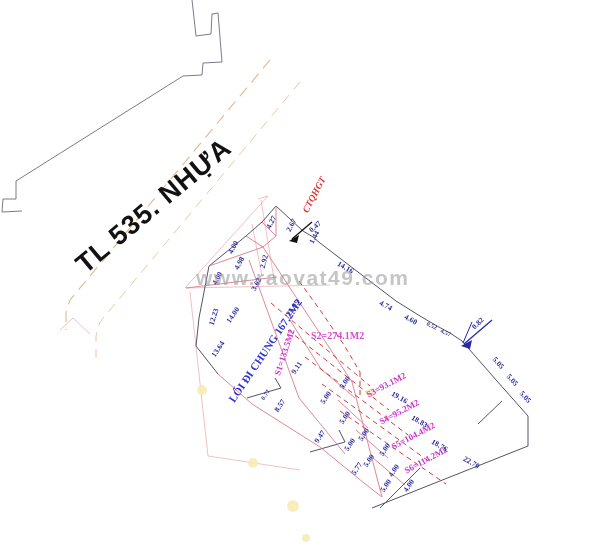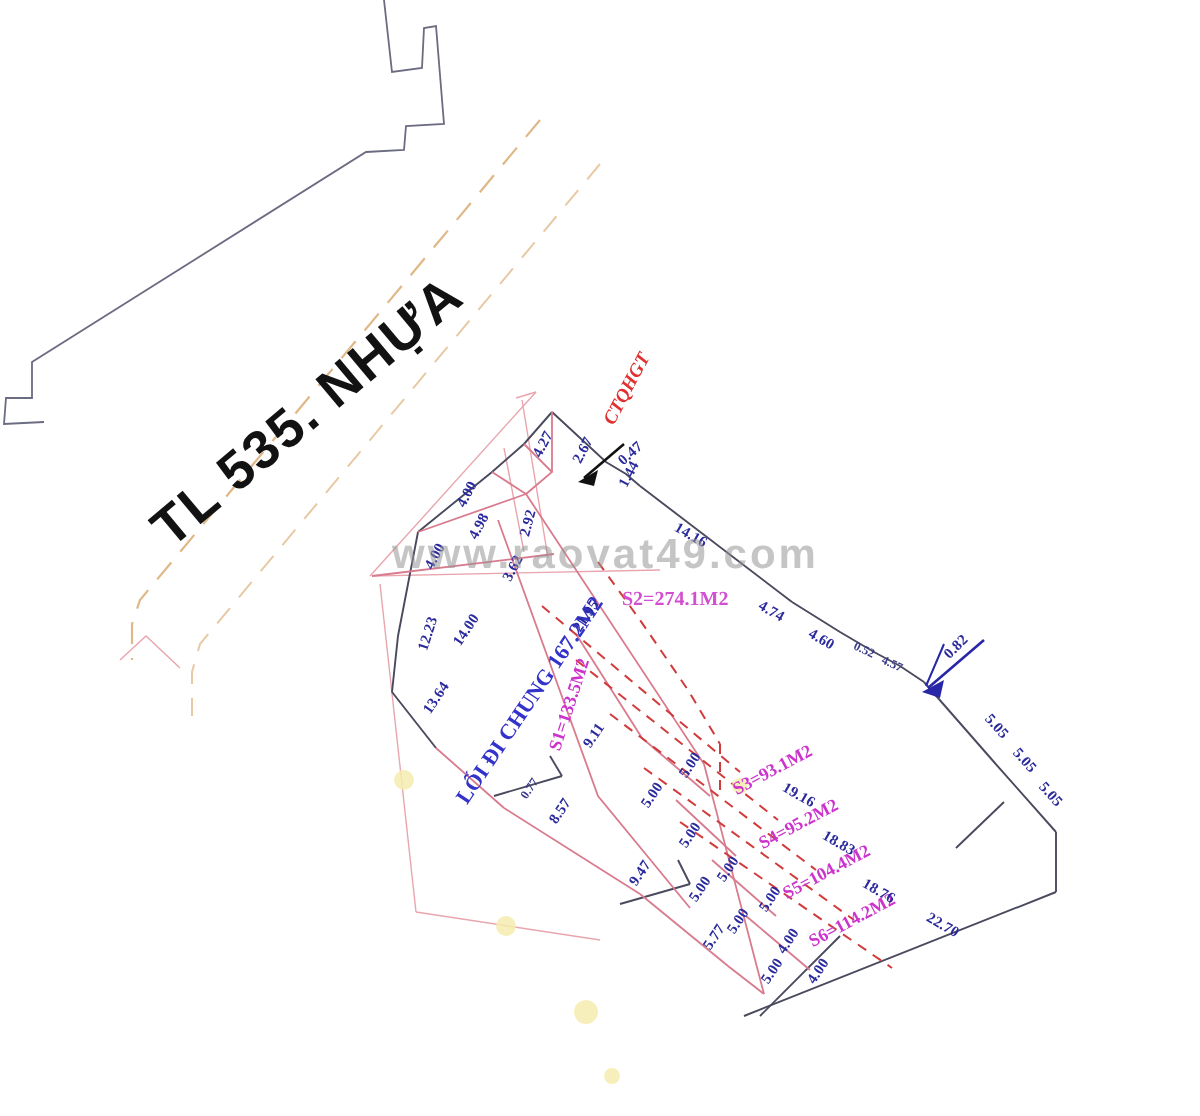--- a/index.html
+++ b/index.html
@@ -38,20 +38,21 @@
     font-size: 6.2px;
     color: #3a3a8c;
   }
   .area {
     font-size: 9px;
     color: #cc33cc;
   }
   .area-big {
     font-size: 10px;
     color: #d24fd2;
+    margin-top: 35px;
   }
   .road-name {
     font-family: "Liberation Sans", sans-serif;
     font-size: 27px;
     font-weight: bold;
     color: #121212;
     letter-spacing: 1px;
   }
   .ctqhgt {
     font-size: 9.5px;

